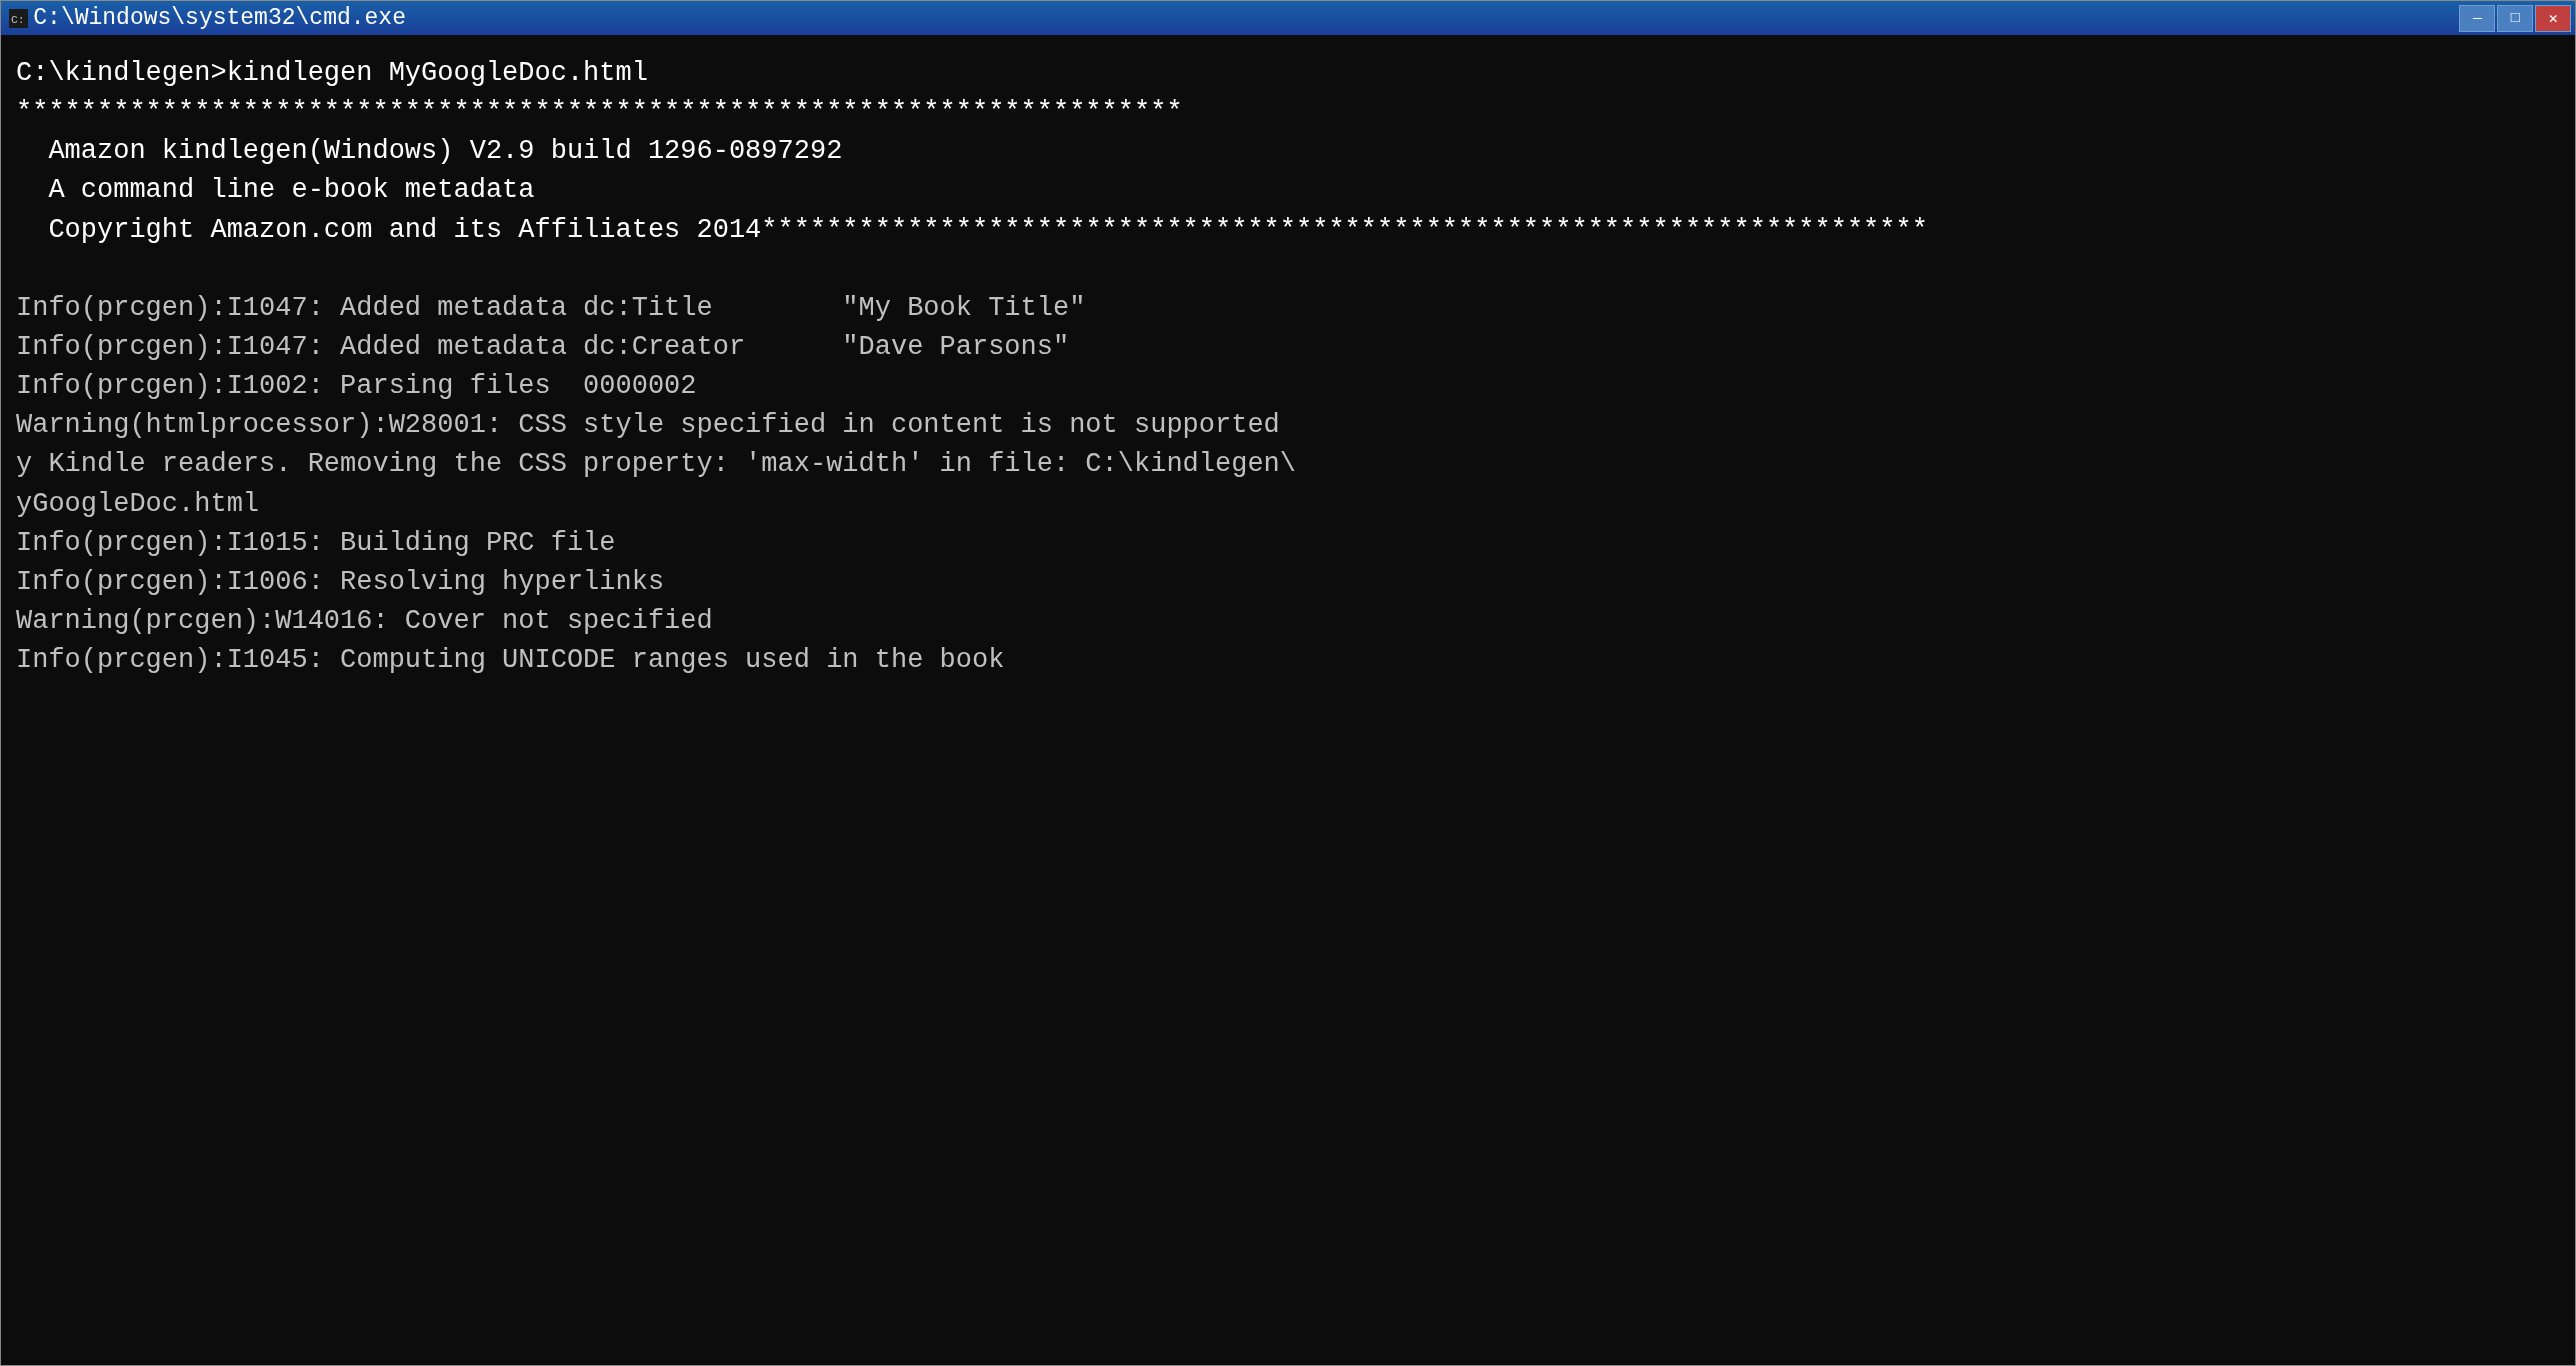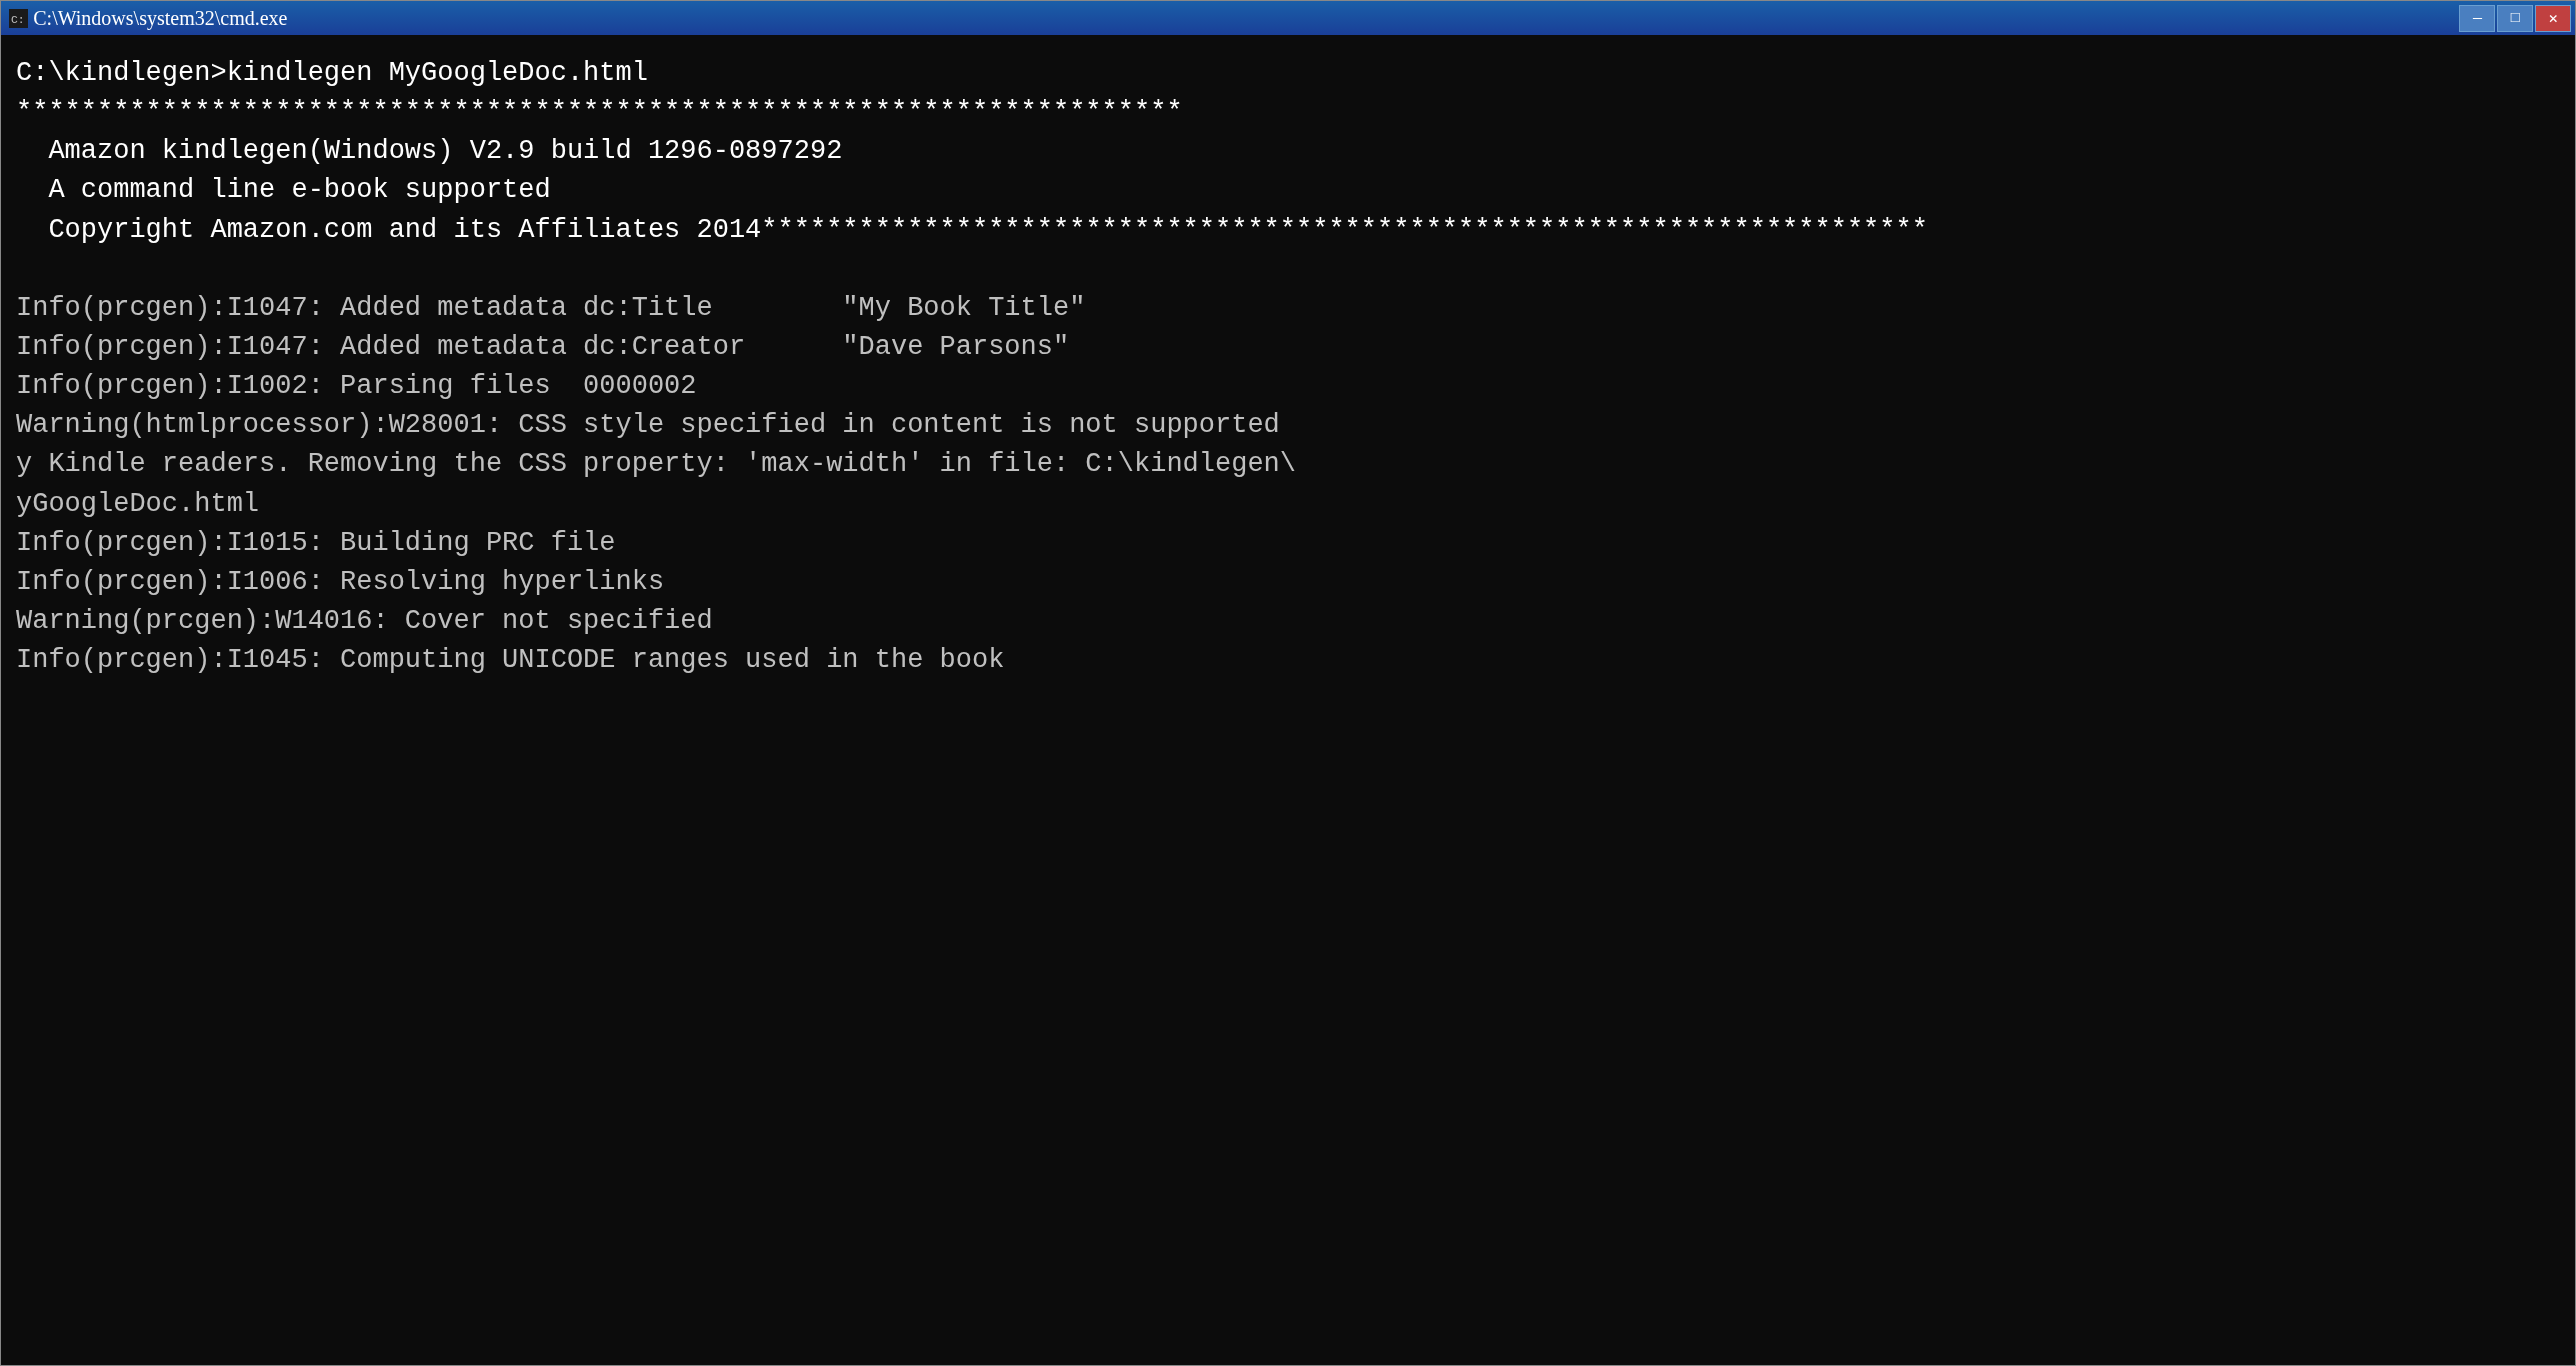--- a/index.html
+++ b/index.html
@@ -39,22 +39,22 @@
       width: 19px;
       height: 19px;
       margin-right: 5.7px;
       background: #888;
       display: inline-block;
       flex-shrink: 0;
     }
 
     .titlebar-title {
       color: white;
-      font-size: 20px;
-      font-family: Liberation Serif, serif;
+      font-size: 23px;
+      font-family: Liberation Mono, monospace;
       font-weight: normal;
       flex: 1;
     }
 
     .titlebar-controls {
       display: flex;
       gap: 1.9px;
       position: absolute;
       right: 3.8px;
       top: 3.8px;
@@ -129,21 +129,21 @@
     <div class="titlebar-controls">
       <div class="titlebar-btn">—</div>
       <div class="titlebar-btn">□</div>
       <div class="titlebar-btn close">✕</div>
     </div>
   </div>
   <div class="terminal">
     <pre><span class="cmd-line">C:\kindlegen&gt;kindlegen MyGoogleDoc.html</span>
 <span class="separator-line">************************************************************************</span>
 <span class="info-block"><span>  Amazon kindlegen(Windows) V2.9 build 1296-0897292</span>
-<span>  A command line e-book supported</span>
+<span>  A command line e-book metadata</span>
 <span>  Copyright Amazon.com and its Affiliates 2014</span></span><span class="separator-line">************************************************************************</span>
 
 <span class="output-section">Info(prcgen):I1047: Added metadata dc:Title        "My Book Title"
 Info(prcgen):I1047: Added metadata dc:Creator      "Dave Parsons"
 Info(prcgen):I1002: Parsing files  0000002
 Warning(htmlprocessor):W28001: CSS style specified in content is not supported
 y Kindle readers. Removing the CSS property: 'max-width' in file: C:\kindlegen\
 yGoogleDoc.html
 Info(prcgen):I1015: Building PRC file
 Info(prcgen):I1006: Resolving hyperlinks

